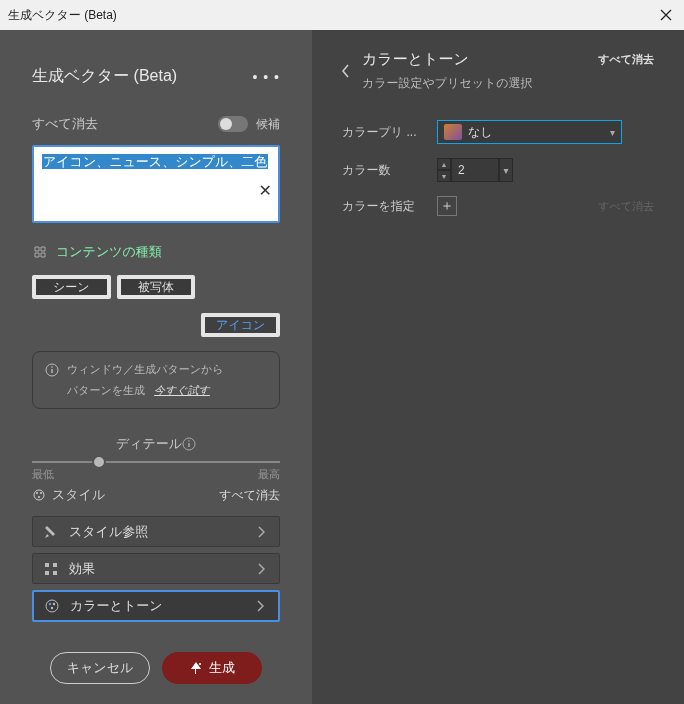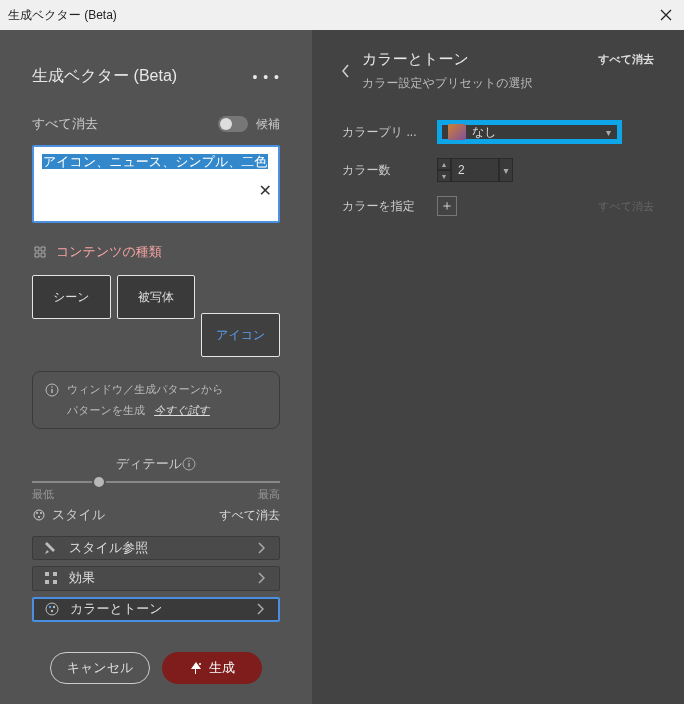--- a/index.html
+++ b/index.html
@@ -25,24 +25,24 @@
 .toggle-knob { width: 12px; height: 12px; background: #ddd; border-radius: 50%; position: absolute; top: 2px; left: 2px; }
 .toggle-label { font-size: 12px; color: #ccc; }
 
 .textarea-wrap { position: relative; margin-bottom: 20px; }
 .textarea { width: 100%; height: 78px; background: #fff; border: 2px solid #4a90e2; border-radius: 2px; padding: 6px 8px; font-size: 13px; resize: none; outline: none; color: #111; }
 .textarea-content { background: #3388cc; color: #fff; padding: 0 1px; }
 .textarea-clear { position: absolute; right: 8px; top: 36px; color: #333; cursor: pointer; font-size: 16px; }
 
 .section-head { display: flex; align-items: center; gap: 8px; margin-bottom: 14px; }
 .section-head-icon { color: #aaa; display: flex; }
-.section-head-label { font-size: 13px; color: #fca5a5; }
+.section-head-label { font-size: 13px; color: #86efac; }
 
 .btn-row { display: flex; gap: 6px; margin-bottom: 14px; }
-.type-btn { flex: 1; height: 44px; background: #3a3a3a; border: 1px solid #e5e5e5; color: #ddd; font-size: 12px; display: flex; align-items: center; justify-content: center; cursor: pointer; border-radius: 2px; }
+.type-btn { flex: 1; height: 24px; background: #3a3a3a; border: 4px solid #e5e5e5; color: #ddd; font-size: 12px; display: flex; align-items: center; justify-content: center; cursor: pointer; border-radius: 2px; }
 .type-btn.active { background: #404040; color: #5aa0f0; margin-top: 38px; }
 
 .info-box { border: 1px solid #3a3a3a; padding: 10px 12px; border-radius: 8px; margin-bottom: 26px; }
 .info-box-row1 { display: flex; align-items: center; gap: 8px; font-size: 11px; color: #bbb; }
 .info-box-row2 { font-size: 11px; color: #bbb; margin-top: 6px; padding-left: 22px; }
 .info-link { color: #ddd; text-decoration: underline; cursor: pointer; margin-left: 6px; font-style: italic; }
 
 .detail-row { display: flex; justify-content: center; align-items: center; margin-bottom: 8px; }
 .detail-label { font-size: 13px; color: #ccc; }
 .info-icon { color: #aaa; cursor: pointer; }
@@ -71,21 +71,21 @@
 .rp-back { display: flex; align-items: center; gap: 12px; cursor: pointer; }
 .rp-back-chev { color: #ccc; }
 .rp-title-block { }
 .rp-title { font-size: 15px; color: #e8e8e8; }
 .rp-subtitle { font-size: 12px; color: #bbb; margin-top: 6px; }
 .rp-clear { font-size: 11px; color: #ddd; cursor: pointer; margin-top: 2px; font-weight: 600; }
 
 .rp-fields { margin-top: 28px; }
 .rp-field { display: flex; align-items: center; margin-bottom: 14px; }
 .rp-field-label { width: 95px; font-size: 12px; color: #ccc; }
-.rp-select { flex: 1; max-width: 185px; height: 24px; background: #3a3a3a; border: 5px solid #0ea5e9; display: flex; align-items: center; padding: 0 6px; cursor: pointer; color: #ddd; font-size: 12px; gap: 6px; position: relative; }
+.rp-select { flex: 1; max-width: 185px; height: 24px; background: #3a3a3a; border: 1px solid #0ea5e9; display: flex; align-items: center; padding: 0 6px; cursor: pointer; color: #ddd; font-size: 12px; gap: 6px; position: relative; }
 .rp-select-swatch { width: 18px; height: 16px; background: linear-gradient(135deg,#d08030,#8050a0); border-radius: 2px; }
 .rp-select-arrow { position: absolute; right: 6px; color: #aaa; font-size: 10px; }
 
 .rp-number { display: flex; }
 .rp-spinner { width: 14px; display: flex; flex-direction: column; }
 .rp-spin-btn { flex:1; background:#3a3a3a; border:1px solid #2a2a2a; color:#aaa; font-size:7px; display:flex; align-items:center; justify-content:center; cursor:pointer; }
 .rp-num-input { width: 48px; height: 24px; background:#3a3a3a; border:1px solid #2a2a2a; color:#ddd; padding:0 6px; font-size:12px; }
 .rp-num-extra { width: 14px; height: 24px; background:#3a3a3a; border:1px solid #2a2a2a; color:#aaa; display:flex; align-items:center; justify-content:center; cursor:pointer; font-size:10px; }
 
 .rp-add-btn { width: 20px; height: 20px; border:1px solid #777; color:#ccc; display:flex; align-items:center; justify-content:center; cursor:pointer; font-size:14px; }

